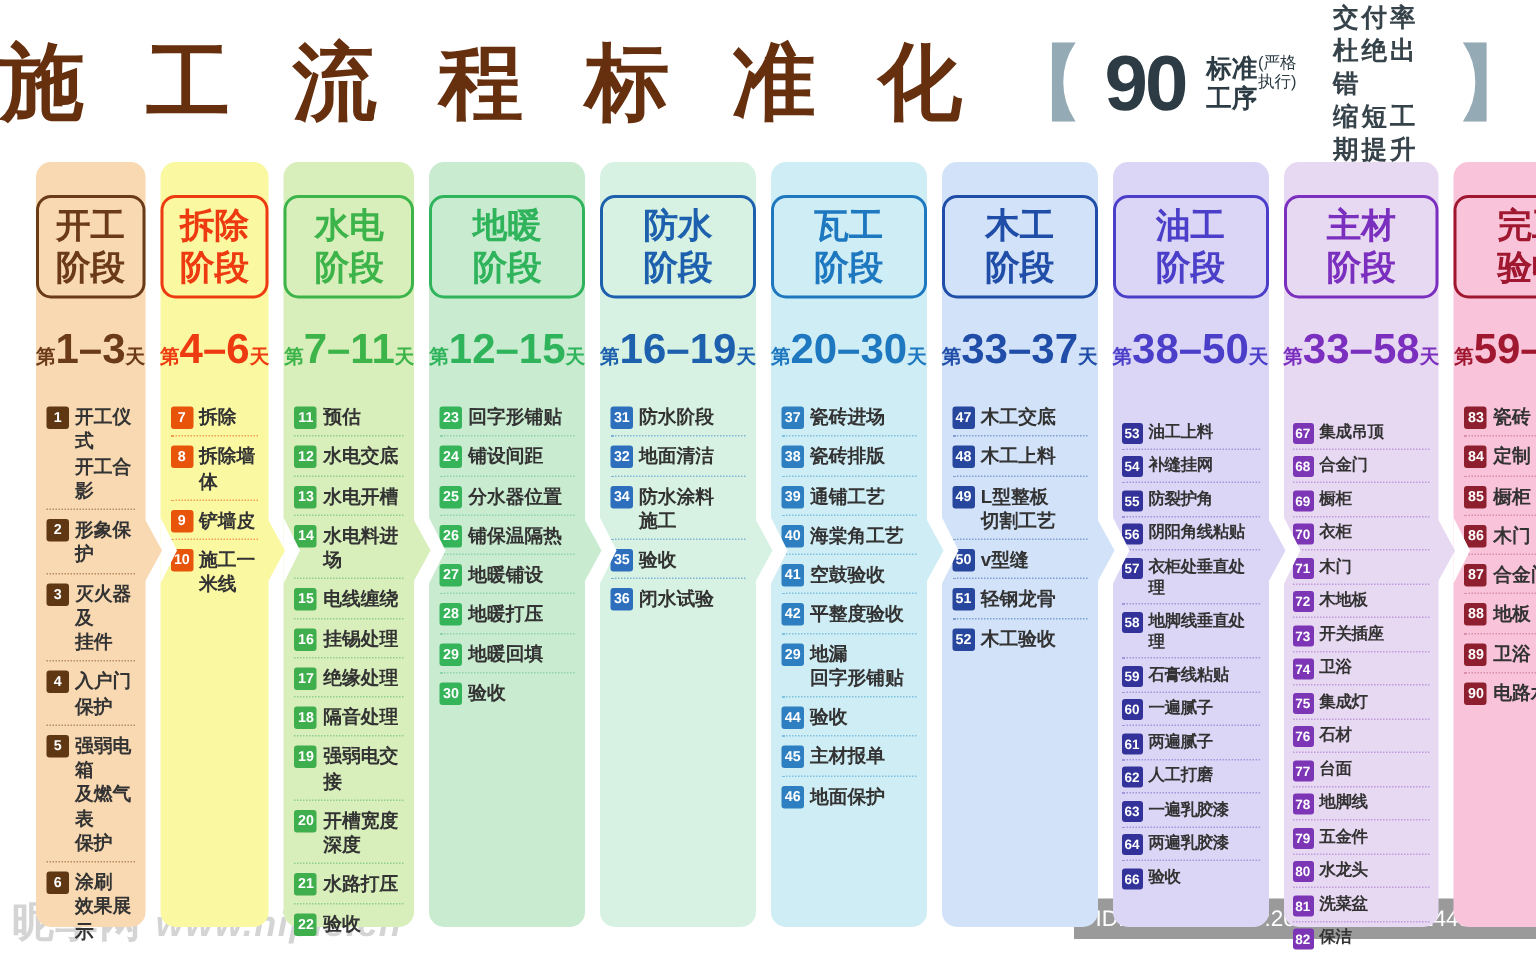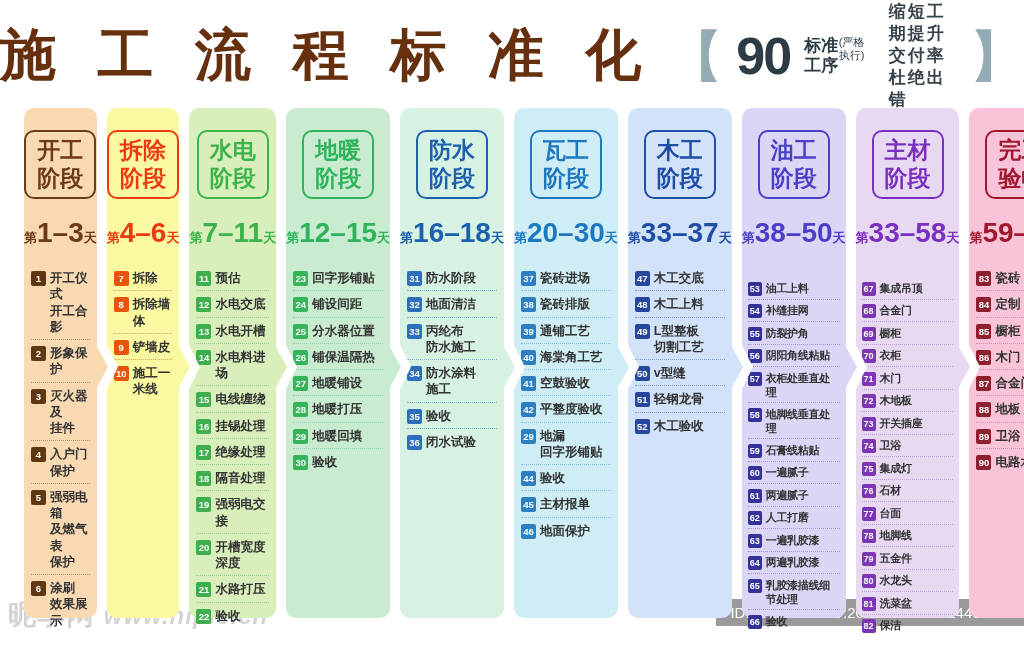--- a/index.html
+++ b/index.html
@@ -26,21 +26,21 @@
   .right-stack{ display:flex; flex-direction:column; justify-content:center; line-height:1.3;}
   .right-line{ font-size:17px; font-weight:900; color:#37434a; letter-spacing:2px;}
 
   
   .board{
     position:absolute; left:0; top:108px; width:1024px; height:510px;
     display:flex; gap:10px; padding:0 24px;
   }
   .col{
     flex:1; position:relative; border-radius:10px;
-    background:var(--bg); display:flex; flex-direction:column; align-items:center;
+    background:var(--bg); display:flex; flex-direction:column; 
   }
   
   .col.has-arrow::after{
     content:""; position:absolute; right:-11px; top:237px;
     width:0; height:0;
     border-top:22px solid transparent; border-bottom:22px solid transparent;
     border-left:12px solid var(--bg);
   }
   
   .col.has-notch::before{
@@ -97,22 +97,22 @@
 
 <header class="title-bar">
   <div class="main-title">施 工 流 程 标 准 化</div>
   <div class="bracket">【</div>
   <div class="big-num">90</div>
   <div class="sub-stack">
     <span class="sub-1">标准工序</span>
     <span class="sub-2">(严格执行)</span>
   </div>
   <div class="right-stack">
+    <span class="right-line">交付率杜绝出错</span>
     <span class="right-line">缩短工期提升</span>
-    <span class="right-line">交付率杜绝出错</span>
   </div>
   <div class="bracket">】</div>
 </header>
 
 <main class="board" id="board">
     <section class="col has-arrow" style="--bg: #f8d9b2; --accent: #6b3a16; --badge: #5f3813; --dot: #b98d5f; z-index: 20;">
     <div class="head-box">
       <div class="head-line">开工</div>
       <div class="head-line">阶段</div>
     </div>
@@ -279,35 +279,30 @@
     <span class="label">验收</span>
   </li>
       </ul>
   </section>
     <section class="col has-arrow has-notch" style="--bg: #d7f2e2; --accent: #1d60ae; --badge: #2d6fbd; --dot: #7fb3d9; z-index: 16;">
     <div class="head-box">
       <div class="head-line">防水</div>
       <div class="head-line">阶段</div>
     </div>
     <div class="days">
-      <span class="d-small">第</span><span class="d-num">16–18</span><span class="d-small">天</span>
+      <span class="d-small">第</span><span class="d-num">16–19</span><span class="d-small">天</span>
     </div>
     <ul class="items">
         <li class="item">
     <span class="badge">31</span>
     <span class="label">防水阶段</span>
   </li>
         <li class="item">
     <span class="badge">32</span>
     <span class="label">地面清洁</span>
-  </li>
-        <li class="item">
-    <span class="badge">33</span>
-    <span class="label">丙纶布
-防水施工</span>
   </li>
         <li class="item">
     <span class="badge">34</span>
     <span class="label">防水涂料
 施工</span>
   </li>
         <li class="item">
     <span class="badge">35</span>
     <span class="label">验收</span>
   </li>
@@ -454,24 +449,20 @@
     <span class="badge">62</span>
     <span class="label">人工打磨</span>
   </li>
         <li class="item">
     <span class="badge">63</span>
     <span class="label">一遍乳胶漆</span>
   </li>
         <li class="item">
     <span class="badge">64</span>
     <span class="label">两遍乳胶漆</span>
-  </li>
-        <li class="item">
-    <span class="badge">65</span>
-    <span class="label">乳胶漆描线细节处理</span>
   </li>
         <li class="item">
     <span class="badge">66</span>
     <span class="label">验收</span>
   </li>
       </ul>
   </section>
     <section class="col has-arrow has-notch dense" style="--bg: #e8d9f3; --accent: #7b2fbe; --badge: #7c35b5; --dot: #bf9add; z-index: 12;">
     <div class="head-box">
       <div class="head-line">主材</div>

